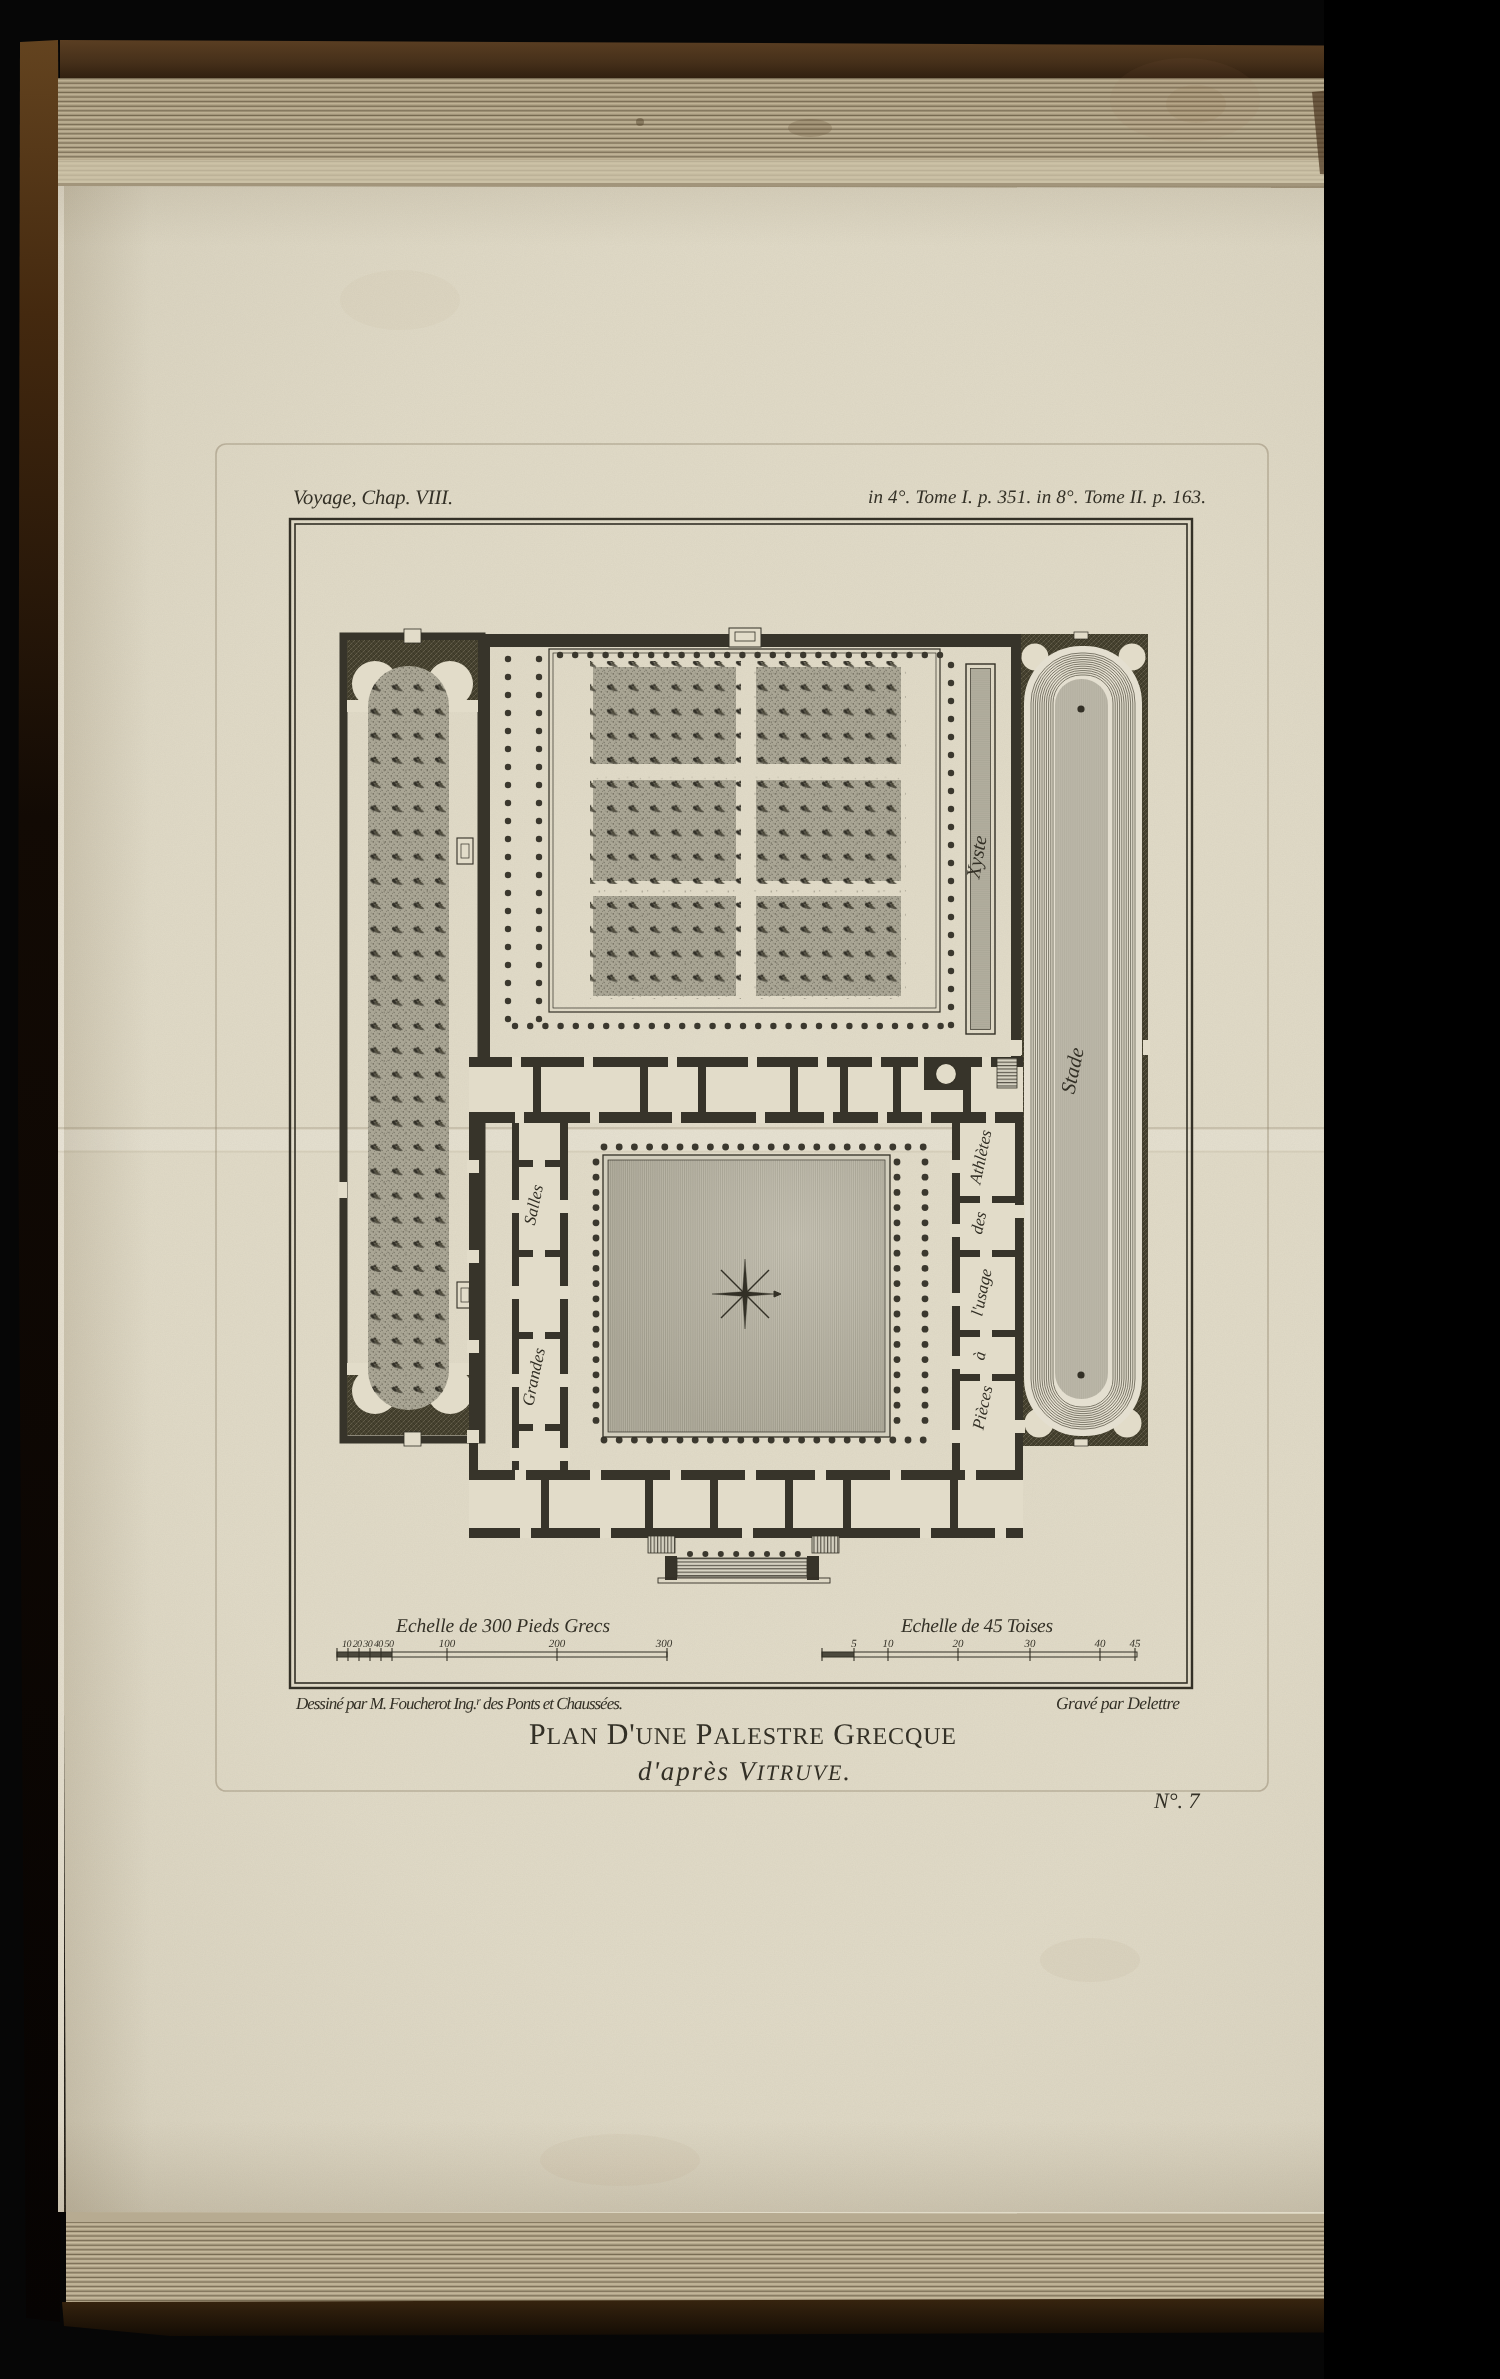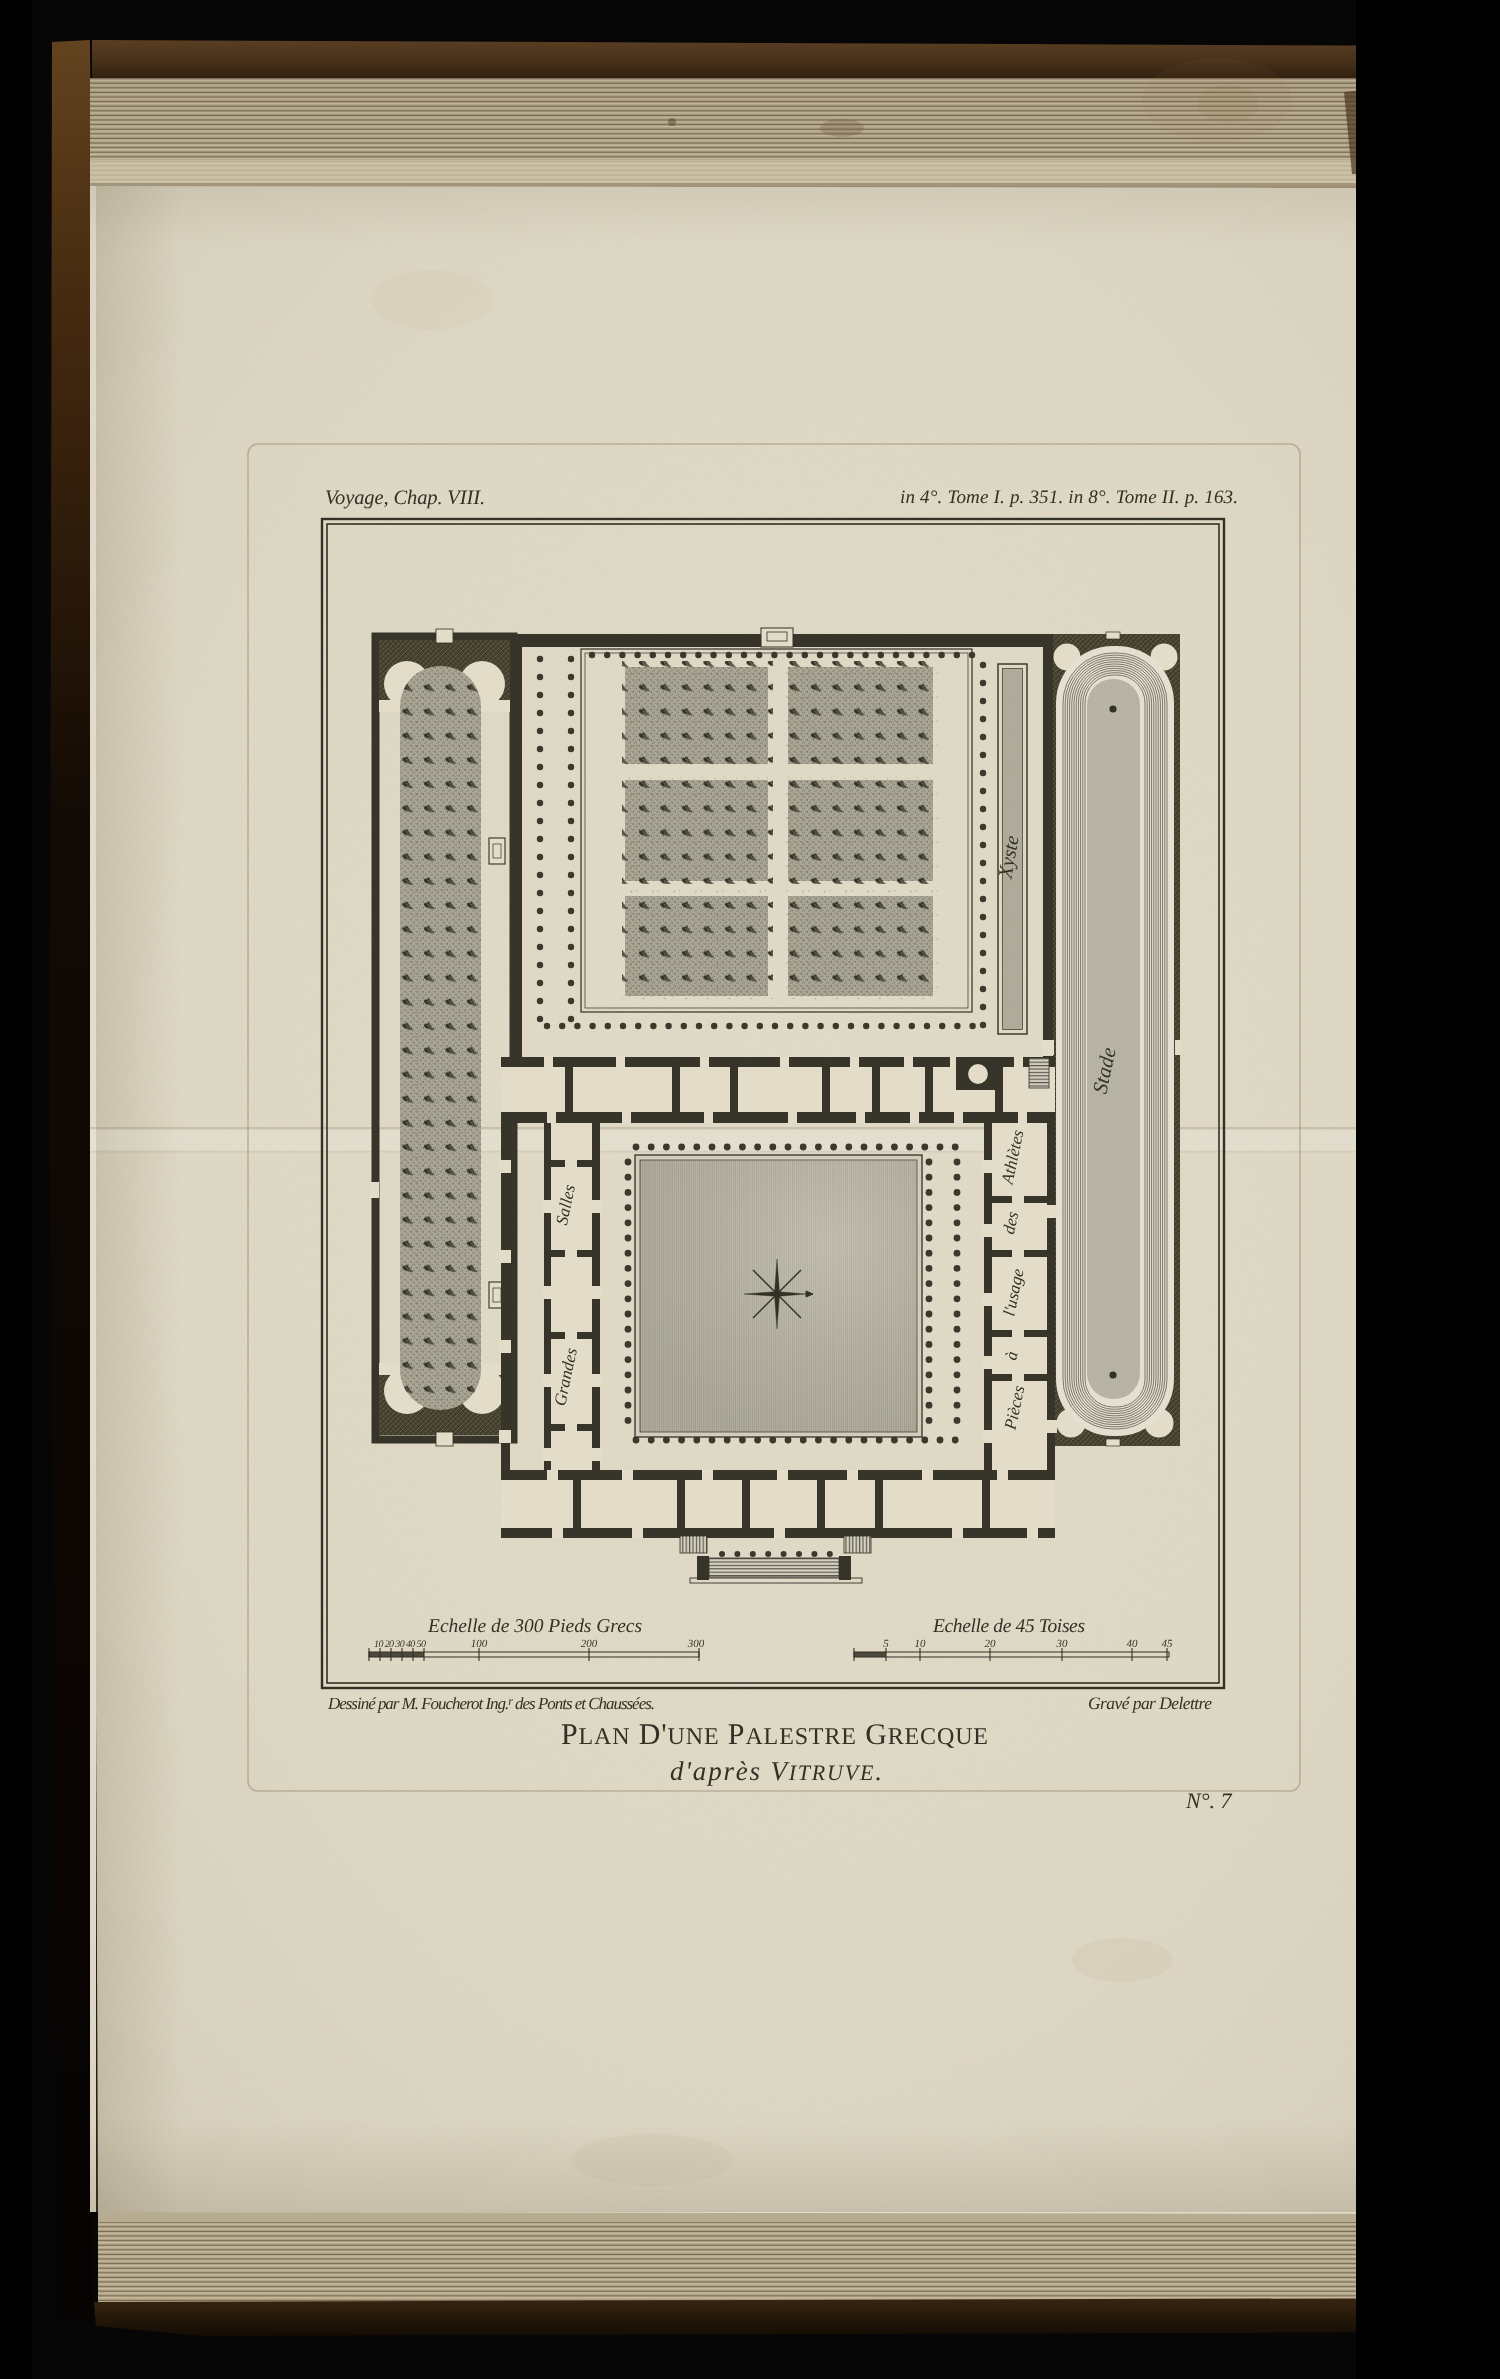--- a/index.html
+++ b/index.html
@@ -1,15 +1,15 @@
 <!DOCTYPE html>
 <html><head><meta charset="utf-8">
 <style>
 html,body{margin:0;padding:0;background:#000;}
-.book{position:relative;width:1324px;height:2379px;overflow:hidden;font-family:"Liberation Serif",serif;padding-left:32px;}
+.book{position:relative;width:1324px;height:2379px;overflow:hidden;font-family:"Liberation Serif",serif;}
 svg{display:block}
 text{font-family:"Liberation Serif",serif;-webkit-font-smoothing:antialiased;text-rendering:geometricPrecision;}
 </style></head><body>
 <div class="book">
 <svg width="1500" height="2379" viewBox="0 0 1500 2379">
 <defs>
 <linearGradient id="gspine" x1="0" y1="0" x2="0" y2="1">
  <stop offset="0" stop-color="#63431f"></stop>
           <stop offset="0.12" stop-color="#44290f"></stop>
  <stop offset="0.34" stop-color="#120a04"></stop>

